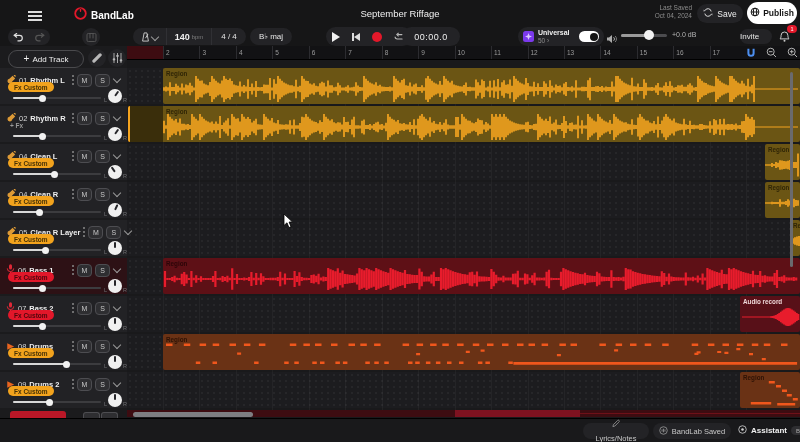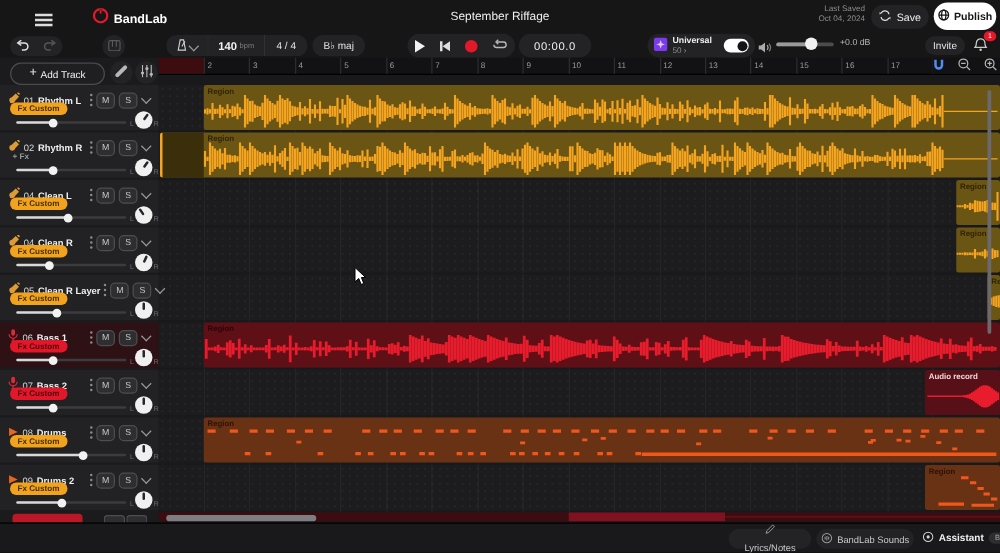--- a/index.html
+++ b/index.html
@@ -17,36 +17,36 @@
   #save-btn{left:697px;top:4px;width:46px;height:19px;border-radius:10px;justify-content:center;gap:4px;font-size:8.5px;color:#eee;}
   #publish-btn{left:747px;top:2px;width:50px;height:22px;border-radius:12px;background:#fff;color:#141414;
                display:flex;align-items:center;justify-content:center;gap:3px;font-size:8.5px;font-weight:bold;}
   
   .seg{display:flex;align-items:center;justify-content:center;height:17px;background:#232326;}
   #undo-redo{left:8px;top:29px;width:42px;height:16px;border-radius:9px;justify-content:space-around;}
   #metro-group{left:133px;top:28px;height:17px;border-radius:9px;overflow:hidden;display:flex;}
   .divline{width:1px;height:17px;background:#303034;}
   #key-pill{left:250px;top:28px;width:42px;height:17px;border-radius:9px;justify-content:center;font-size:8px;color:#e5e5e5;}
   #transport{left:326px;top:27px;width:86px;height:19px;border-radius:10px;justify-content:space-around;}
-  #time-pill{left:415px;top:27px;width:58px;height:19px;border-radius:10px;justify-content:center;font-size:9px;color:#eee;letter-spacing:.5px;}
+  #time-pill{left:402px;top:27px;width:58px;height:19px;border-radius:10px;justify-content:center;font-size:9px;color:#eee;letter-spacing:.5px;}
   .play-tri{width:0;height:0;border-left:8px solid #f2f2f2;border-top:5px solid transparent;border-bottom:5px solid transparent;}
   .rew{display:flex;align-items:center;}
   .rew b{width:1.5px;height:8px;background:#ddd;}
   .rew i{width:0;height:0;border-right:6px solid #ddd;border-top:4px solid transparent;border-bottom:4px solid transparent;}
   .rec-dot{width:10px;height:10px;border-radius:50%;background:#e3182a;}
   #master-pill{left:518px;top:27px;width:86px;height:19px;border-radius:10px;gap:4px;padding:0 5px;box-sizing:border-box;}
   .mp-name{font-size:7px;font-weight:bold;color:#f0f0f0;line-height:8px;}
   .mp-val{font-size:6.5px;color:#8d8d8d;line-height:7px;}
   #master-toggle{margin-left:auto;width:20px;height:11px;border-radius:6px;background:#fff;position:relative;}
   #master-toggle i{position:absolute;right:1.5px;top:1.5px;width:8px;height:8px;border-radius:50%;background:#141414;}
   #vol-slider{left:621px;top:34px;width:46px;height:3px;border-radius:2px;background:#4c4c4f;}
   #vol-slider .fill{position:absolute;left:0;top:0;height:3px;border-radius:2px;background:#9a9a9a;}
   #vol-slider .knob{position:absolute;top:-4px;width:10px;height:10px;border-radius:50%;background:#f2f2f2;}
   #db-label{left:672px;top:31px;font-size:7px;color:#b5b5b5;}
-  #invite-btn{left:740px;top:29px;width:32px;height:15px;border-radius:8px;justify-content:center;font-size:8px;color:#e5e5e5;}
+  #invite-btn{left:740px;top:29px;width:32px;height:15px;border-radius:8px;font-size:8px;color:#e5e5e5;}
   #bell-badge{position:absolute;left:8px;top:-4px;min-width:8px;height:8px;border-radius:4px;background:#e3182a;color:#fff;
               font-size:5.5px;display:flex;align-items:center;justify-content:center;padding:0 1px;}
   
   #track-panel{position:absolute;left:0;top:46px;width:127px;height:372px;background:#1b1b1d;z-index:3;}
   #add-track{left:8px;top:4px;width:74px;height:16px;border:1px solid #4a4a4d;border-radius:10px;background:#1f1f22;
              display:flex;align-items:center;justify-content:center;gap:3px;font-size:8px;color:#f0f0f0;}
   .track-row{position:relative;width:127px;height:36px;margin-bottom:2px;background:#222225;}
   .track-row.armed{background:#2d1115;}
   #track-list{position:absolute;left:0;top:22px;}
   .tr-top{position:absolute;left:6px;top:3px;display:flex;align-items:center;gap:3px;width:116px;}
@@ -707,21 +707,21 @@
       </span>
       <span>Lyrics/Notes</span>
     </div>
     <div class="abs rpill" style="left:653px;top:4px;width:78px;">
       <span>
         <svg width="9" height="9" viewBox="0 0 10 10">
             <circle cx="5" cy="5" r="4.2" fill="none" stroke="#9a9a9a" stroke-width="0.9"></circle>
             <path d="M3.4 6.2V3.8M5 7V3M6.6 6.2V3.8" stroke="#9a9a9a" stroke-width="0.9"></path>
           </svg>
       </span>
-      <span>BandLab Sounds</span>
+      <span>BandLab Saved</span>
     </div>
     <div id="assistant" class="abs" style="left:738px;top:6px;">
       <span>
         <svg width="9" height="9" viewBox="0 0 10 10">
             <circle cx="5" cy="5" r="4.2" fill="none" stroke="#d5d5d5" stroke-width="0.9"></circle>
             <circle cx="5" cy="5" r="1.4" fill="#d5d5d5"></circle>
           </svg>
       </span>
       <span>Assistant</span>
       <span id="beta-badge">Beta</span>

